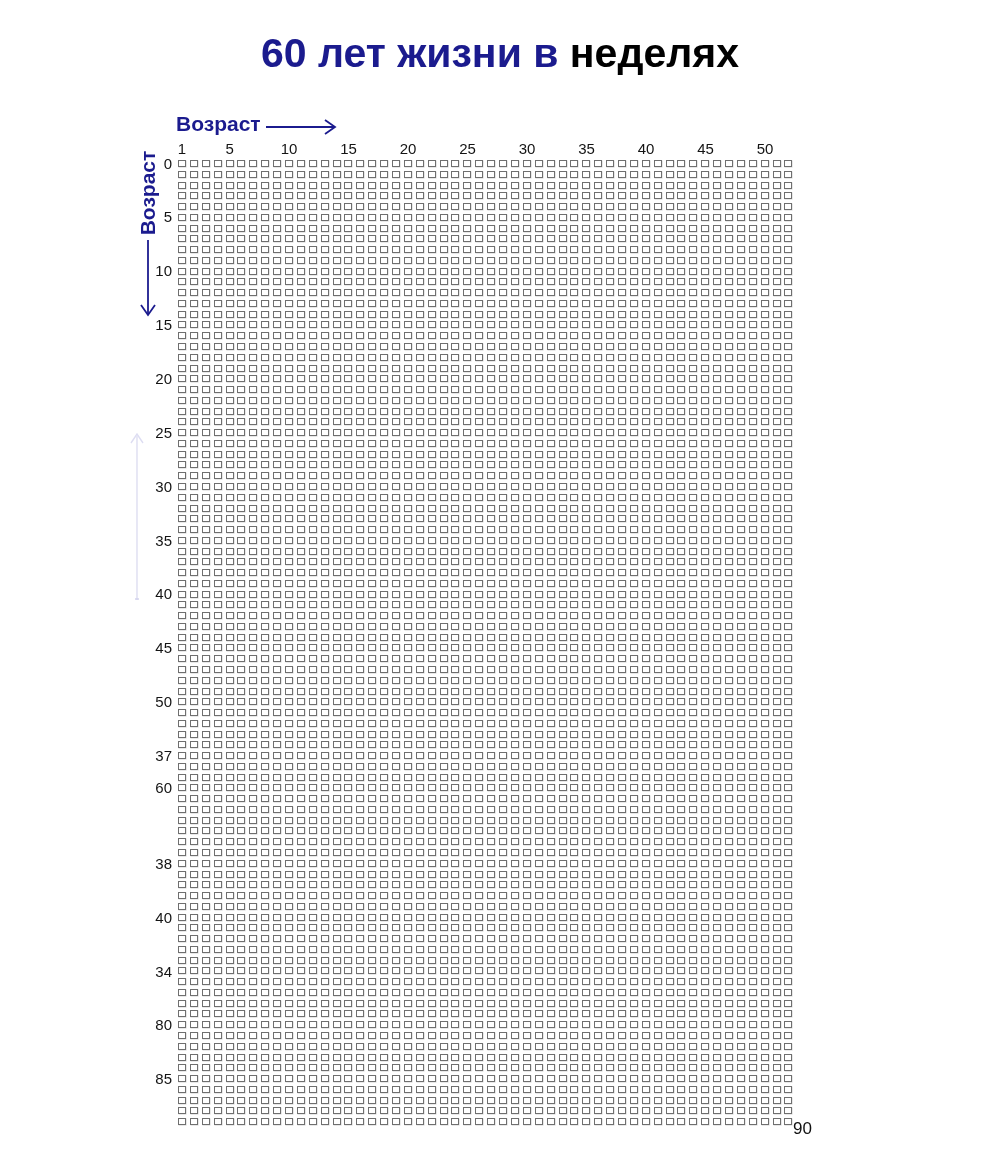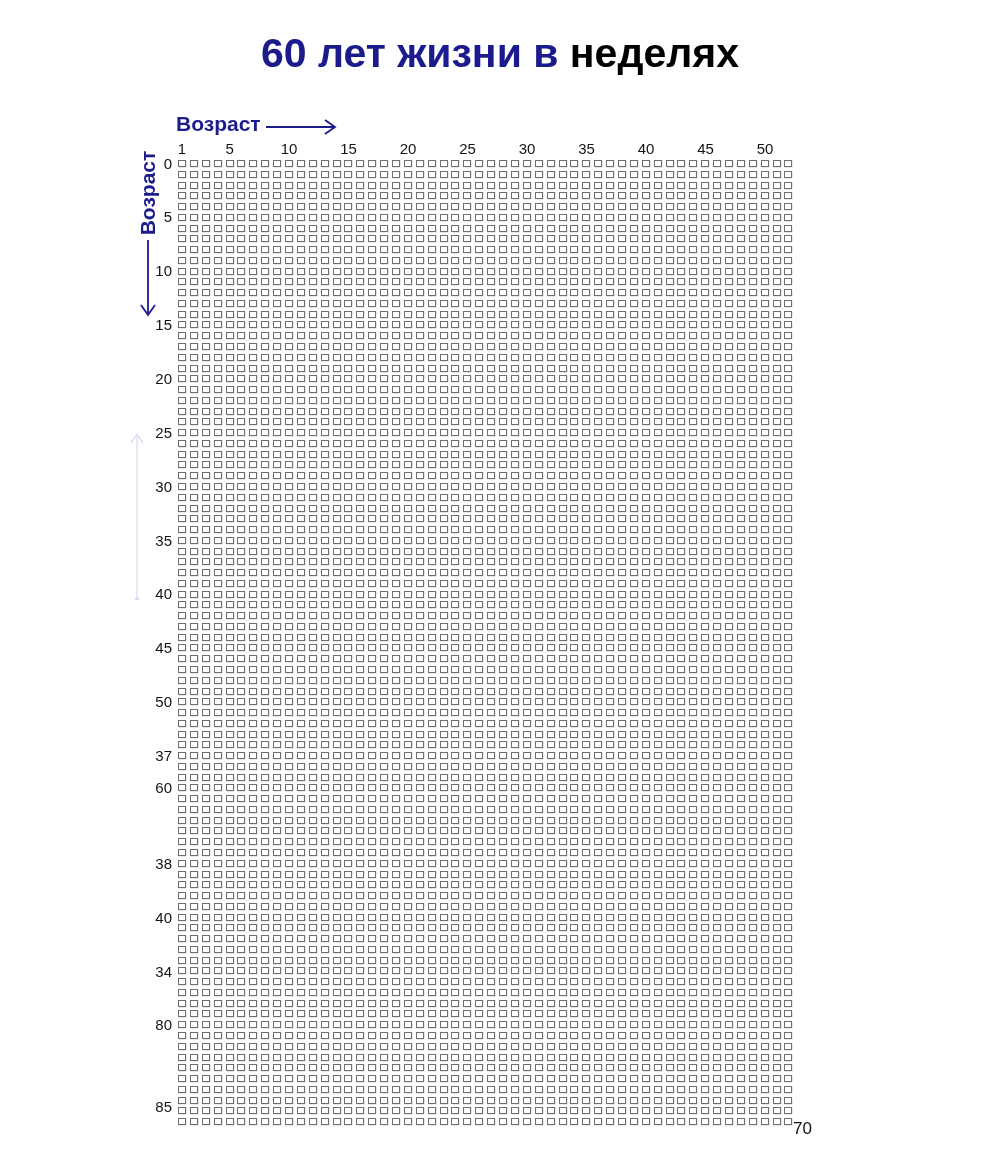--- a/index.html
+++ b/index.html
@@ -154,21 +154,21 @@
       <div class="row-tick" style="top: 532.59px;">35</div>
       <div class="row-tick" style="top: 586.46px;">40</div>
       <div class="row-tick" style="top: 640.33px;">45</div>
       <div class="row-tick" style="top: 694.2px;">50</div>
       <div class="row-tick" style="top: 748.07px;">37</div>
       <div class="row-tick" style="top: 780px;">60</div>
       <div class="row-tick" style="top: 855.81px;">38</div>
       <div class="row-tick" style="top: 909.68px;">40</div>
       <div class="row-tick" style="top: 963.55px;">34</div>
       <div class="row-tick" style="top: 1017.42px; text-align: right;">80</div>
-      <div class="row-tick" style="top: 1071.29px; margin-top: 28px;">85</div>
+      <div class="row-tick" style="top: 1071.29px;">85</div>
     </div>
 
   <div class="week-grid" id="week-grid" style="grid-template-columns: repeat(52, 8px); gap: 3.774px 3.9px;">
       <div class="cell"></div>
       <div class="cell"></div>
       <div class="cell"></div>
       <div class="cell"></div>
       <div class="cell"></div>
       <div class="cell"></div>
       <div class="cell"></div>
@@ -4840,15 +4840,15 @@
       <div class="cell"></div>
       <div class="cell"></div>
       <div class="cell"></div>
       <div class="cell"></div>
       <div class="cell"></div>
       <div class="cell"></div>
       <div class="cell"></div>
       <div class="cell"></div>
     </div>
 
-  <div class="end-label">70</div>
+  <div class="end-label">90</div>
 
 </div>
 
 </body></html>

